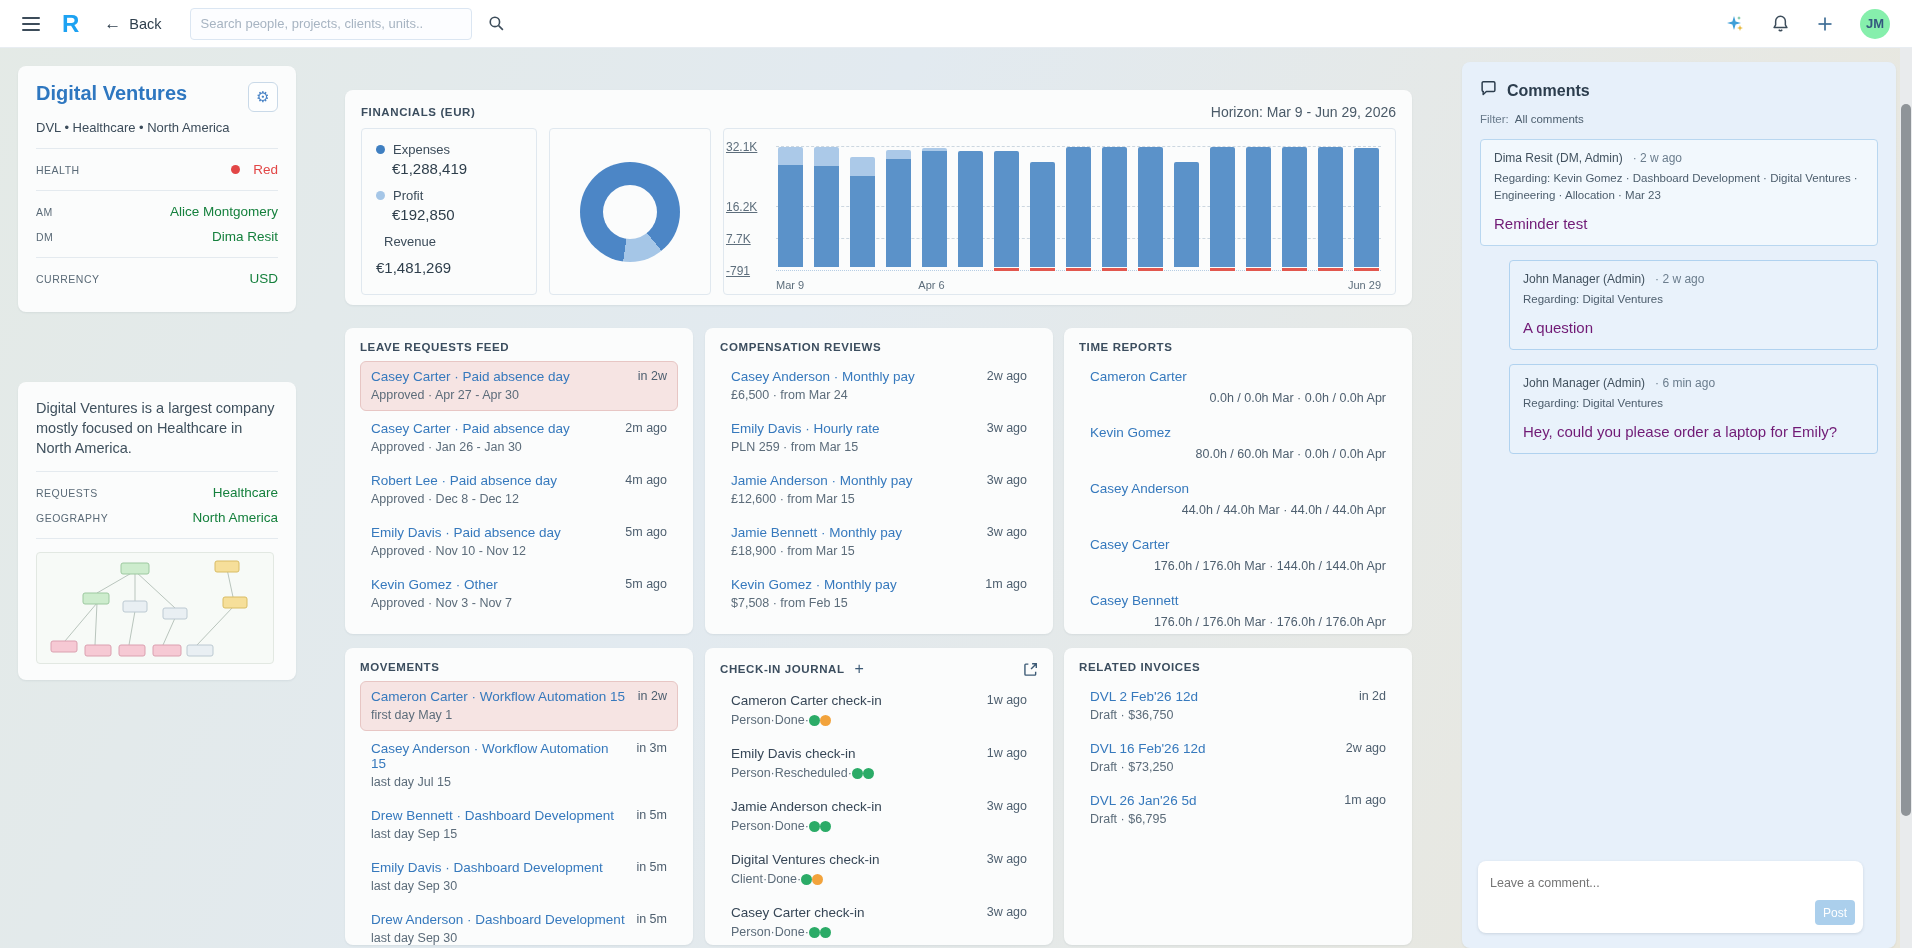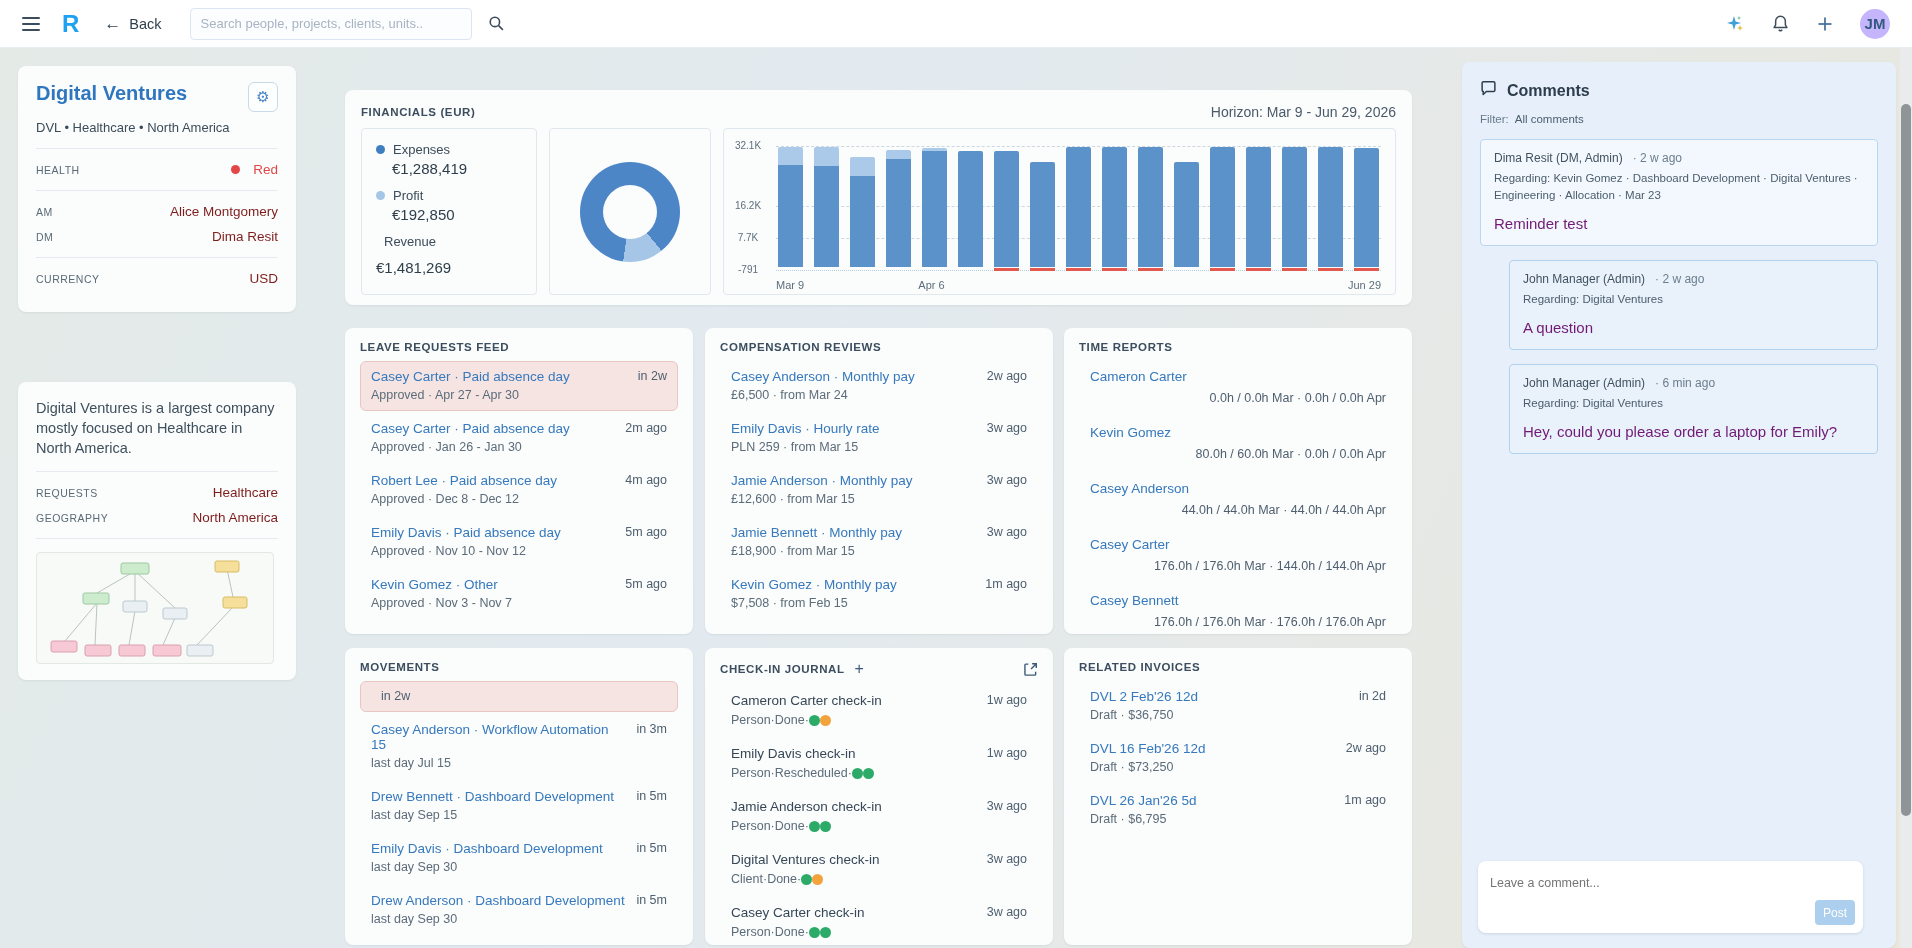--- a/index.html
+++ b/index.html
@@ -14,39 +14,39 @@
   .hamburger span { height:2px; background:#3c4c5a; border-radius:1px; }
   .logo-r { font-size:24px; font-weight:bold; color:#1da2f2; margin-right:26px; letter-spacing:-1px; }
   .back { display:flex; align-items:center; gap:8px; font-size:14.5px; color:#2f3f4d; cursor:pointer; margin-right:28px; }
   .back .arrow { font-size:17px; }
   .search-box { width:282px; height:32px; border:1px solid #dbe6f2; border-radius:4px; background:#fcfdff;
     font-size:13px; color:#41525f; padding:0 10px; outline:none; }
   .search-box::placeholder { color:#a7b4c2; }
   .search-glass { margin-left:16px; cursor:pointer; display:flex; }
   .tb-right { margin-left:auto; display:flex; align-items:center; gap:26px; }
   .tb-icon { cursor:pointer; display:flex; align-items:center; }
-  .avatar { width:30px; height:30px; border-radius:50%; background:#c4b5fd; color:#33587e;
-    font-size:15px; font-weight:bold; display:flex; align-items:center; justify-content:center; cursor:pointer; }
+  .avatar { width:30px; height:30px; border-radius:50%; background:#86efac; color:#33587e;
+    font-size:13px; font-weight:bold; display:flex; align-items:center; justify-content:center; cursor:pointer; }
 
   
   .card { position:absolute; background:#fbfcfc; border-radius:8px; box-shadow:0 1px 2px rgba(40,60,80,.08); }
 
   
   .side1 { left:18px; top:66px; width:278px; padding:16px 18px; }
   .side2 { left:18px; top:382px; width:278px; padding:16px 18px; }
   .company-head { display:flex; justify-content:space-between; align-items:flex-start; }
   .company-name { font-size:20px; font-weight:700; color:#2e77c0; }
   .gear-btn { width:30px; height:30px; border:1px solid #c9d9e8; border-radius:6px; background:#fdfefe;
     color:#4a84c6; display:flex; align-items:center; justify-content:center; cursor:pointer;
     font-family:"DejaVu Sans", sans-serif; font-size:15px; }
   .company-meta { font-size:13px; color:#3c4c5a; margin-top:8px; }
   .hr { height:1px; background:#e4eaef; margin:13px 0; }
   .kv { display:flex; justify-content:space-between; align-items:center; margin:10px 0; }
   .kv .k { font-size:10.5px; letter-spacing:.5px; color:#5a6a77; }
-  .kv .v { font-size:13.5px; color:#7f1d1d; text-align:right; }
+  .kv .v { font-size:13.5px; color:#15803d; text-align:right; }
   .health-v { color:#e24646; display:flex; align-items:center; gap:13px; font-size:13.5px; }
   .dot { width:9px; height:9px; border-radius:50%; display:inline-block; }
   .about-txt { font-size:14.5px; line-height:20px; color:#3f505d; }
   .thumb { margin-top:4px; width:238px; height:112px; background:#f7faf7; border:1px solid #e2e8e2;
     border-radius:4px; overflow:hidden; cursor:pointer; }
 
   
   .fin-card { left:345px; top:90px; width:1067px; height:215px; padding:14px 16px; }
   .fin-head { display:flex; justify-content:space-between; align-items:center; }
   .panel-title { font-size:11.5px; font-weight:700; letter-spacing:.6px; color:#3b4d5e; }
@@ -58,21 +58,21 @@
   .leg-line { display:flex; align-items:center; gap:8px; font-size:13px; color:#3c4c5a; }
   .leg-val { font-size:15px; color:#2e3e4b; margin:3px 0 0 16px; }
   .donut-box { width:162px; display:flex; align-items:center; justify-content:center; }
   .donut { width:100px; height:100px; border-radius:50%; position:relative; }
   .donut::after { content:""; position:absolute; left:23px; top:23px; width:54px; height:54px;
     border-radius:50%; background:#fbfcfc; }
   .chart-box { flex:1; position:relative; }
   .plot { position:absolute; left:52px; right:14px; top:12px; height:132px; }
   .gridline { position:absolute; left:0; right:0; border-top:1px dashed #ccd7e0; }
   .gridline.base { border-top:1px dotted #b6cde4; }
-  .ylab { position:absolute; width:44px; text-align:center; font-size:10px; color:#5d6e7c; left:-50px; margin-top:-6px; }
+  .ylab { position:absolute; width:44px; text-align:left; font-size:12px; color:#5d6e7c; left:-50px; margin-top:-6px;text-decoration:underline; }
   .bars { position:absolute; inset:0; display:flex; gap:11px; padding:0 2px; }
   .barcol { flex:1; position:relative; }
   .seg { position:absolute; left:0; right:0; }
   .xlabs { position:absolute; left:52px; right:14px; top:150px; height:16px; font-size:11px; color:#5d6e7c; }
   .xlab { position:absolute; white-space:nowrap; }
 
   .feed { width:348px; height:306px; padding:13px 15px; }
   .r1 { top:328px; } .r2 { top:648px; height:297px; }
   .c1 { left:345px; } .c2 { left:705px; } .c3 { left:1064px; }
   .feed-title-row { display:flex; align-items:center; margin-bottom:8px; }
@@ -473,20 +473,24 @@
         </div>
       </div>
     </div>
 </div>
 <div class="card feed r2 c1">
   <div class="feed-title-row">
       <span class="panel-title">MOVEMENTS</span>
     </div>
   <div id="list-move">
       <div class="feed-row hl">
+        <div>
+          <div class="f-title">Cameron Carter · Workflow Automation 15</div>
+          <div class="f-sub">first day May 1</div>
+        </div>
         <div class="f-time">in 2w</div>
       </div>
       <div class="feed-row">
         <div>
           <div class="f-title">Casey Anderson · Workflow Automation 15</div>
           <div class="f-sub">last day Jul 15</div>
         </div>
         <div class="f-time">in 3m</div>
       </div>
       <div class="feed-row">

